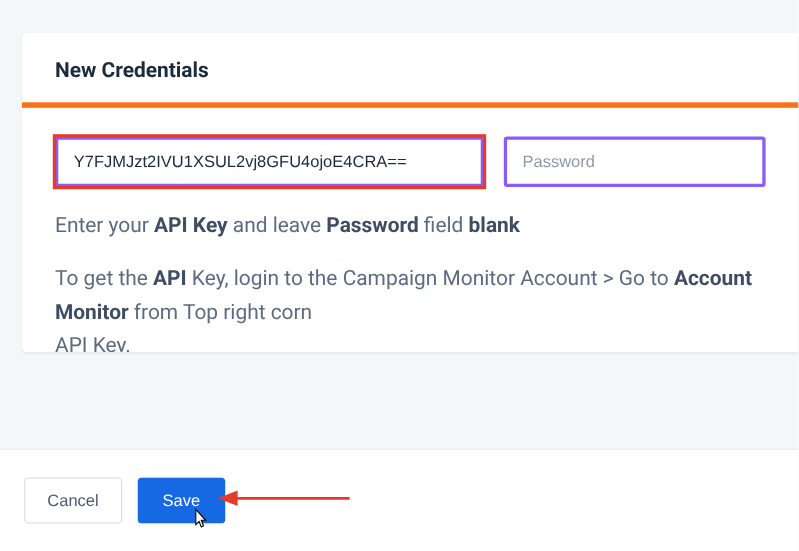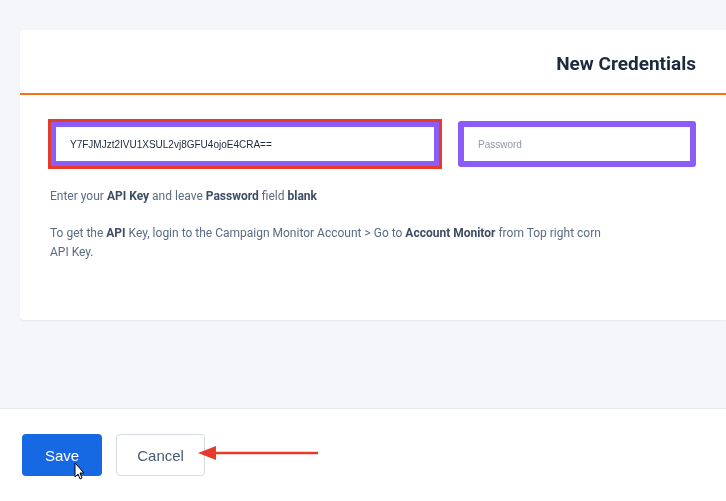--- a/index.html
+++ b/index.html
@@ -23,22 +23,21 @@
       background: #ffffff;
       margin: 0 0 0 20px;
       border-radius: 4px 0 0 4px;
       box-shadow: 0 1px 2px rgba(0,0,0,0.06);
       padding: 0;
       height: 290px;
       overflow: hidden;
     }
     .card-header {
       padding: 22px 30px 18px 30px;
-      border-bottom: 2px solid #f97316;
-      text-align: right;
+      border-bottom: 5px solid #f97316;
     }
     .card-title {
       font-size: 19px;
       font-weight: 700;
       color: #1b2a3e;
     }
     .card-body {
       padding: 26px 30px 0 30px;
     }
     .input-row {
@@ -62,32 +61,32 @@
       right: -2px;
       bottom: -2px;
       border: 3px solid #e63b2b;
       pointer-events: none;
       z-index: 2;
     }
     input[type="text"], input[type="password"] {
       width: 100%;
       height: 46px;
       padding: 0 14px;
-      font-size: 10px;
+      font-size: 15px;
       color: #1b2a3e;
-      border: 6px solid #8b5cf6;
+      border: 3px solid #8b5cf6;
       border-radius: 3px;
       background: #fff;
       outline: none;
     }
     input::placeholder {
       color: #8f99a8;
     }
     .hint-text {
-      font-size: 12px;
+      font-size: 19px;
       color: #5b6b82;
       line-height: 1.6;
       margin-bottom: 18px;
       margin-top: 15px;
     }
     .hint-text b {
       color: #3e4d63;
       font-weight: 700;
     }
     .footer-area {
@@ -166,24 +165,24 @@
       <span>Enter your </span><b>API Key</b><span> and leave </span><b>Password</b><span> field </span><b>blank</b>
     </div>
     <div class="hint-text">
       <span>To get the </span><b>API</b><span> Key, login to the Campaign Monitor Account &gt; Go to </span><b>Account Monitor</b><span> from Top right corn</span><br>
       <span>API Key.</span>
     </div>
   </div>
 </div>
 
 <div class="footer-area">
+  <button class="btn btn-cancel">Cancel</button>
   <button class="btn btn-save">
     <span>Save</span>
     <svg class="cursor-icon" viewBox="0 0 16 20">
       <path d="M4 2 L4 16 L7 13 L9 18 L11 17 L9 12 L13 12 Z" fill="#fff" stroke="#000" stroke-width="1"></path>
     </svg>
   </button>
-  <button class="btn btn-cancel">Cancel</button>
   <svg class="arrow-svg" viewBox="0 0 120 24">
     <line x1="120" y1="12" x2="16" y2="12" stroke="#e63b2b" stroke-width="2.5"></line>
     <polygon points="0,12 18,5 18,19" fill="#e63b2b"></polygon>
   </svg>
 </div>
 
 </body></html>

